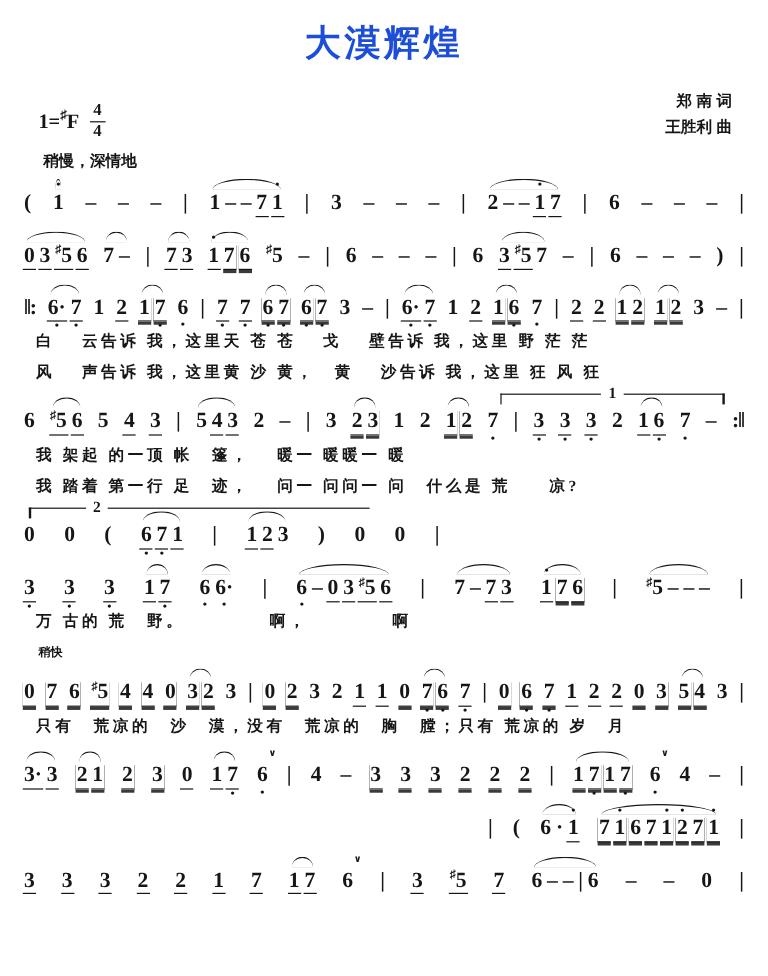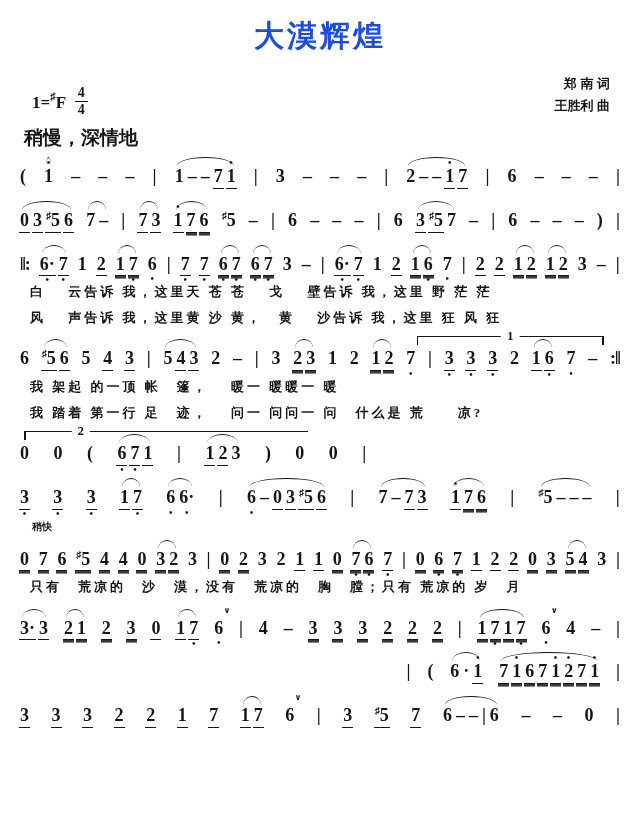--- a/index.html
+++ b/index.html
@@ -11,21 +11,21 @@
   .meta-row{display:flex;justify-content:space-between;align-items:flex-end;
             padding:16px 30px 0 32px;}
   .keysig{font-size:17px;font-weight:bold;}
   .keysig .acc{font-size:11px;vertical-align:8px;}
   .meter{display:inline-block;vertical-align:-6px;margin-left:5px;text-align:center;
          line-height:1;font-size:14px;}
   .meter .mtop{display:block;border-bottom:1.6px solid #161616;padding:0 3px 1px;}
   .meter .mbot{display:block;padding-top:1px;}
   .credits{font-size:13px;font-weight:bold;text-align:right;line-height:1.7;
            font-family:"Liberation Sans","DejaVu Sans",sans-serif;}
-  .tempo{padding:8px 0 0 24px;font-size:19px;font-weight:bold;
+  .tempo{padding:8px 0 0 36px;font-size:13px;font-weight:bold;
          font-family:Liberation Mono, monospace;}
   #score{padding:0 18px 0 18px;}
   .system{position:relative;margin-bottom:6px;}
   .notation{display:flex;justify-content:space-between;align-items:baseline;
             padding-top:15px;font-size:18px;font-weight:bold;line-height:1.15;
             white-space:nowrap;}
   .note{position:relative;display:inline-block;padding:0 1px;margin:0 1px;}
   .u1{border-bottom:1.8px solid #161616;padding-bottom:1px;}
   .u2{border-bottom:1.8px solid #161616;padding-bottom:1px;box-shadow:0 2.6px 0 #3a3a3a;}
   .da{position:absolute;top:-8px;left:50%;transform:translateX(-50%);font-size:10px;line-height:1;}
@@ -325,20 +325,21 @@
           </span>
           <span class="note">|</span>
           <span class="slur">
             <span class="note"><span class="sharp">♯</span>5</span>
             <span class="note">–</span>
             <span class="note">–</span>
             <span class="note">–</span>
           </span>
           <span class="note">|</span>
         </div>
+        <div class="lyrics">万 古的 荒　野。　　　　 啊，　　　　 啊</div>
       </div>
       <div class="sys-tempo">稍快</div>
       <div class="system">
         <div class="notation">
           <span class="note u2">0</span>
           <span class="note u2">7</span>
           <span class="note u2">6</span>
           <span class="note u2"><span class="sharp">♯</span>5</span>
           <span class="note u2">4</span>
           <span class="note u2">4</span>

